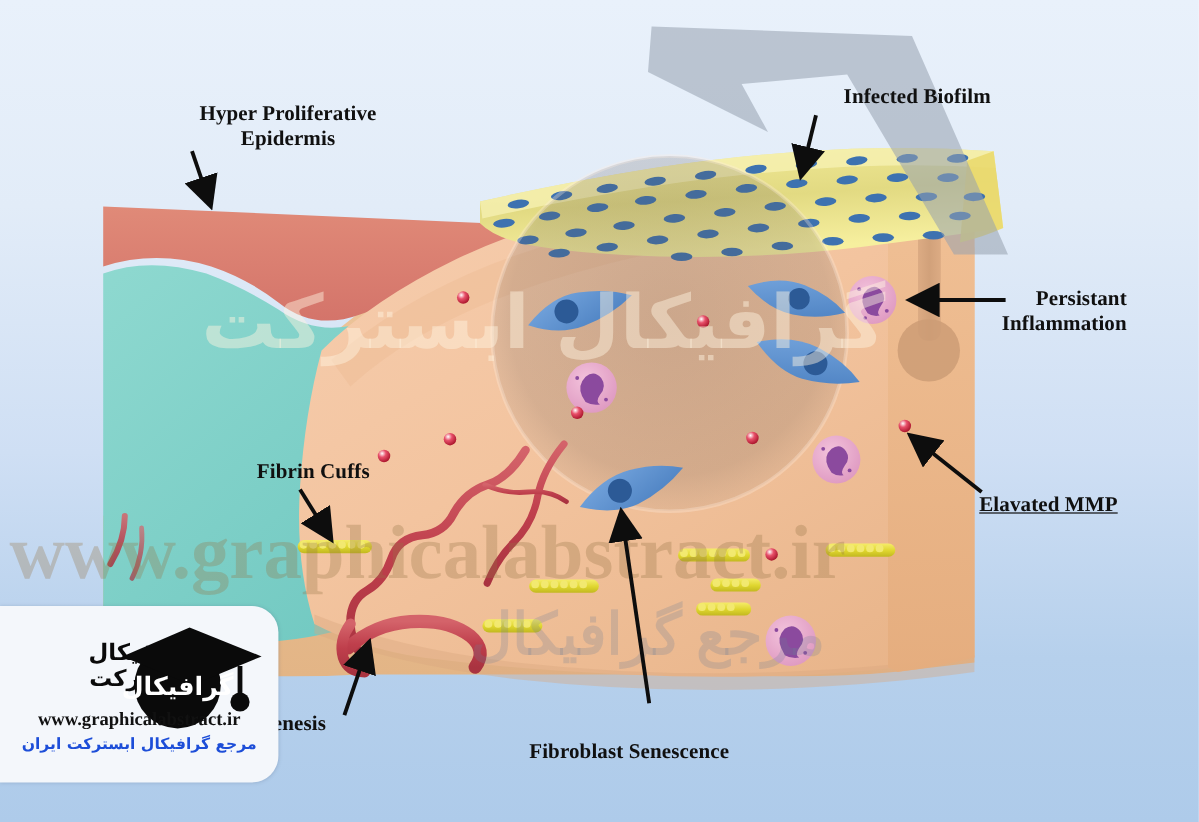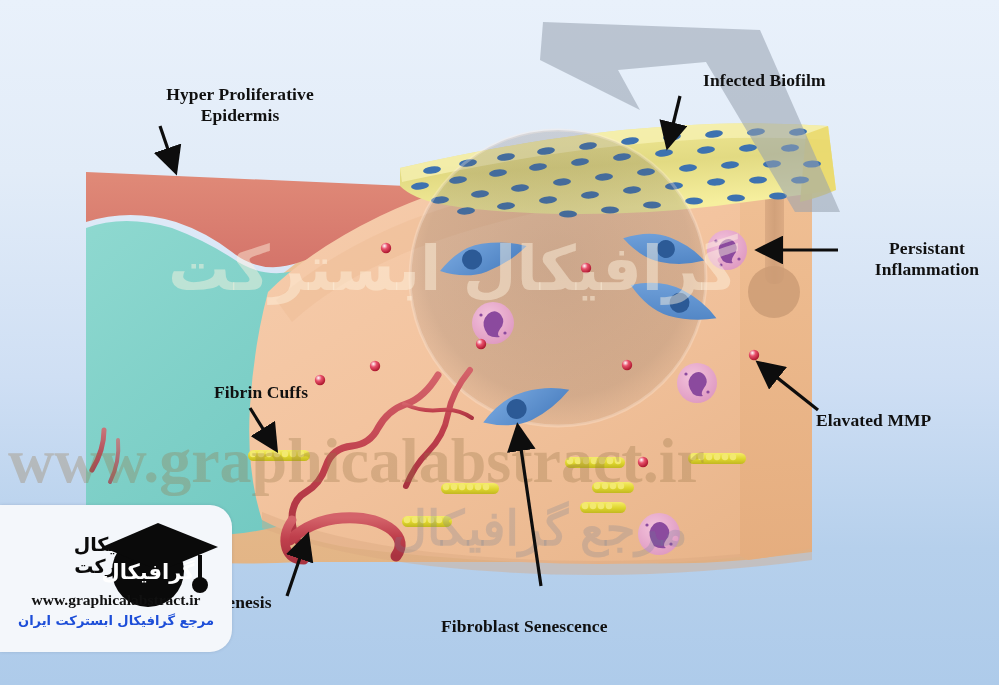--- a/index.html
+++ b/index.html
@@ -397,24 +397,24 @@
       <path d="M287,596 L307,537"></path>
       <path d="M541,586 L518,428"></path>
     </g>
   </svg>
 
   <div class="lbl" style="left:136px;top:84px;width:160px;margin-left:24px;">Hyper Proliferative
 Epidermis</div>
 
   <div class="lbl lbl-left" style="left:684px;top:70px;width:150px;margin-left:19px;">Infected Biofilm</div>
 
-  <div class="lbl" style="left:857px;top:238px;width:140px;">Persistant
+  <div class="lbl" style="left:799px;top:238px;width:140px;text-align:right;">Persistant
 Inflammation</div>
 
-  <div class="lbl lbl-left" style="left:816px;top:410px;width:150px;">Elavated MMP</div>
+  <div class="lbl lbl-left" style="left:816px;top:410px;width:150px;text-decoration:underline;">Elavated MMP</div>
 
   <div class="lbl lbl-left" style="left:190px;top:382px;width:130px;margin-left:24px;">Fibrin Cuffs</div>
 
   <div class="lbl lbl-left" style="left:152px;top:592px;width:180px;">ed Angiogenesis</div>
 
   <div class="lbl lbl-left" style="left:441px;top:592px;width:200px;margin-top:24px;">Fibroblast Senescence</div>
 
   <div id="logo-card">
     <div id="logo-fa-main">گرافیکال ابستركت</div>
 

